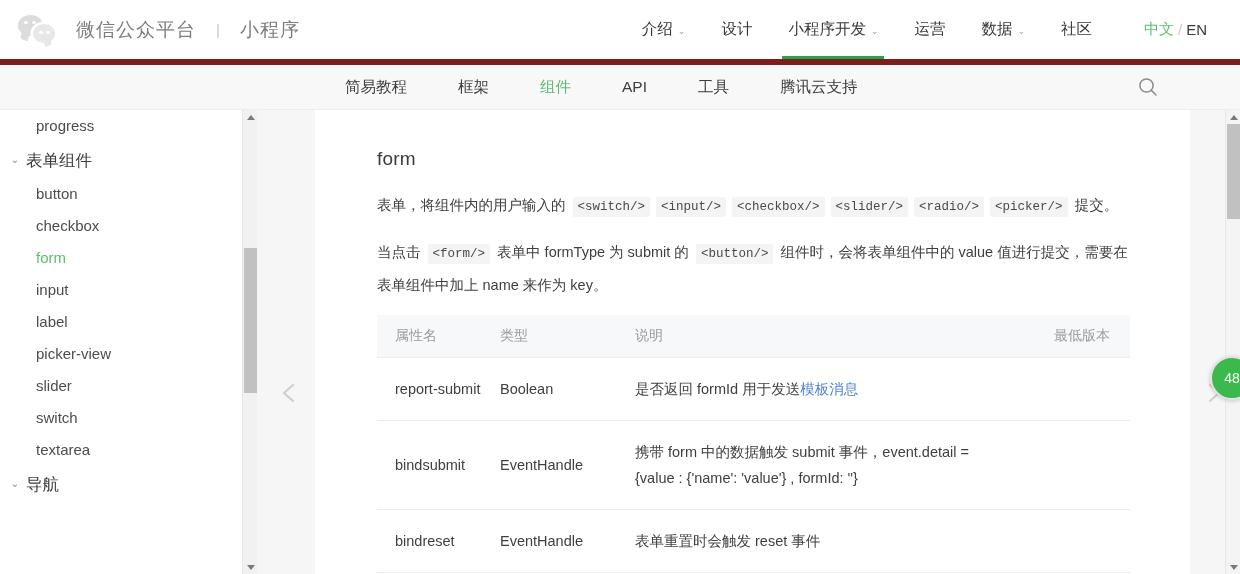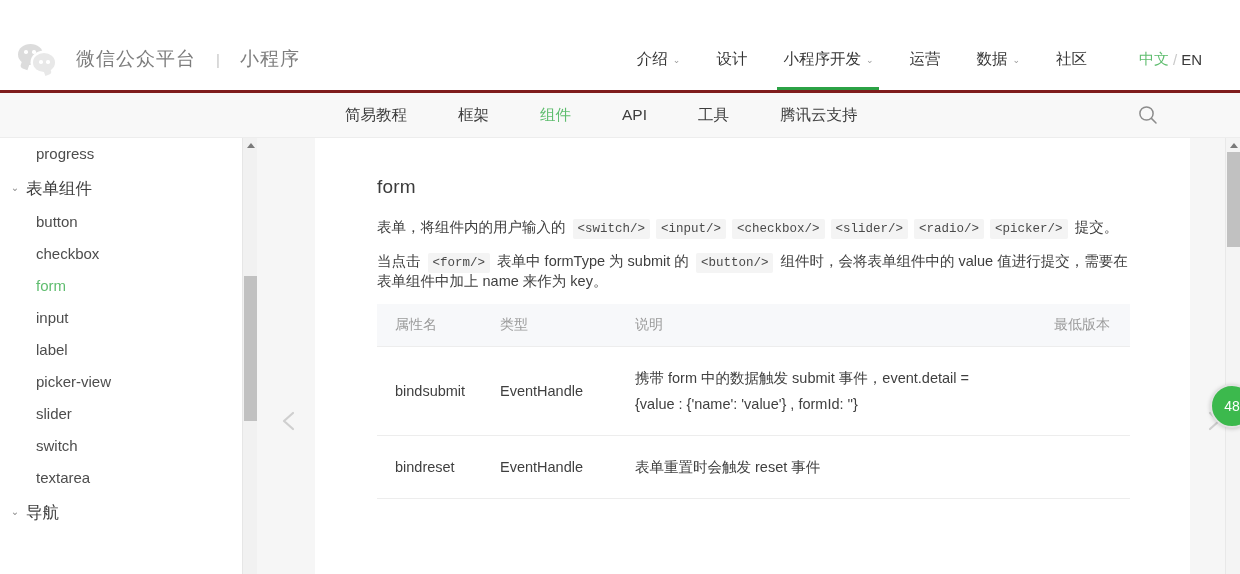--- a/index.html
+++ b/index.html
@@ -19,25 +19,24 @@
     height: 574px;
     overflow: hidden;
     background: #ffffff;
   }
 
   
   .top-header {
     position: relative;
     height: 65px;
     background: #ffffff;
-    border-bottom: 3px solid #7f1d1d;
-    display: flex;
-    align-items: center;
-    padding: 0 8px 0 18px;
-    margin-top: 28px;
+    border-bottom: 6px solid #7f1d1d;
+    display: flex;
+    align-items: center;
+    padding: 0 3px 0 18px;
   }
 
   .brand {
     display: flex;
     align-items: center;
     gap: 14px;
     flex: 0 0 auto;
   }
 
   .wechat-logo {
@@ -313,21 +312,21 @@
   .doc-title {
     font-size: 19px;
     color: #3b3b3b;
     font-weight: normal;
     margin-bottom: 20px;
     letter-spacing: .2px;
   }
   .doc-p {
     font-size: 14.5px;
     color: #3f3f3f;
-    line-height: 18px;
+    line-height: 31px;
     margin-bottom: 14px;
   }
   code.chip {
     font-family: "Liberation Mono", "DejaVu Sans Mono", monospace;
     font-size: 12.5px;
     background: #f4f4f4;
     color: #4a4a4a;
     padding: 3px 5px;
     border-radius: 2px;
     margin: 0 3px;
@@ -553,20 +552,26 @@
             <thead>
               <tr>
                 <th class="c-name">属性名</th>
                 <th class="c-type">类型</th>
                 <th class="c-desc">说明</th>
                 <th class="c-ver col-ver">最低版本</th>
               </tr>
             </thead>
             <tbody>
               <tr>
+                <td class="c-name">report-submit</td>
+                <td class="c-type">Boolean</td>
+                <td class="c-desc"><span>是否返回 formId 用于发送</span><a class="doclink" href="#">模板消息</a></td>
+                <td class="c-ver"></td>
+              </tr>
+              <tr>
                 <td class="c-name">bindsubmit</td>
                 <td class="c-type">EventHandle</td>
                 <td class="c-desc">携带 form 中的数据触发 submit 事件，event.detail = {value : {'name': 'value'} , formId: ''}</td>
                 <td class="c-ver"></td>
               </tr>
               <tr>
                 <td class="c-name">bindreset</td>
                 <td class="c-type">EventHandle</td>
                 <td class="c-desc">表单重置时会触发 reset 事件</td>
                 <td class="c-ver"></td>

